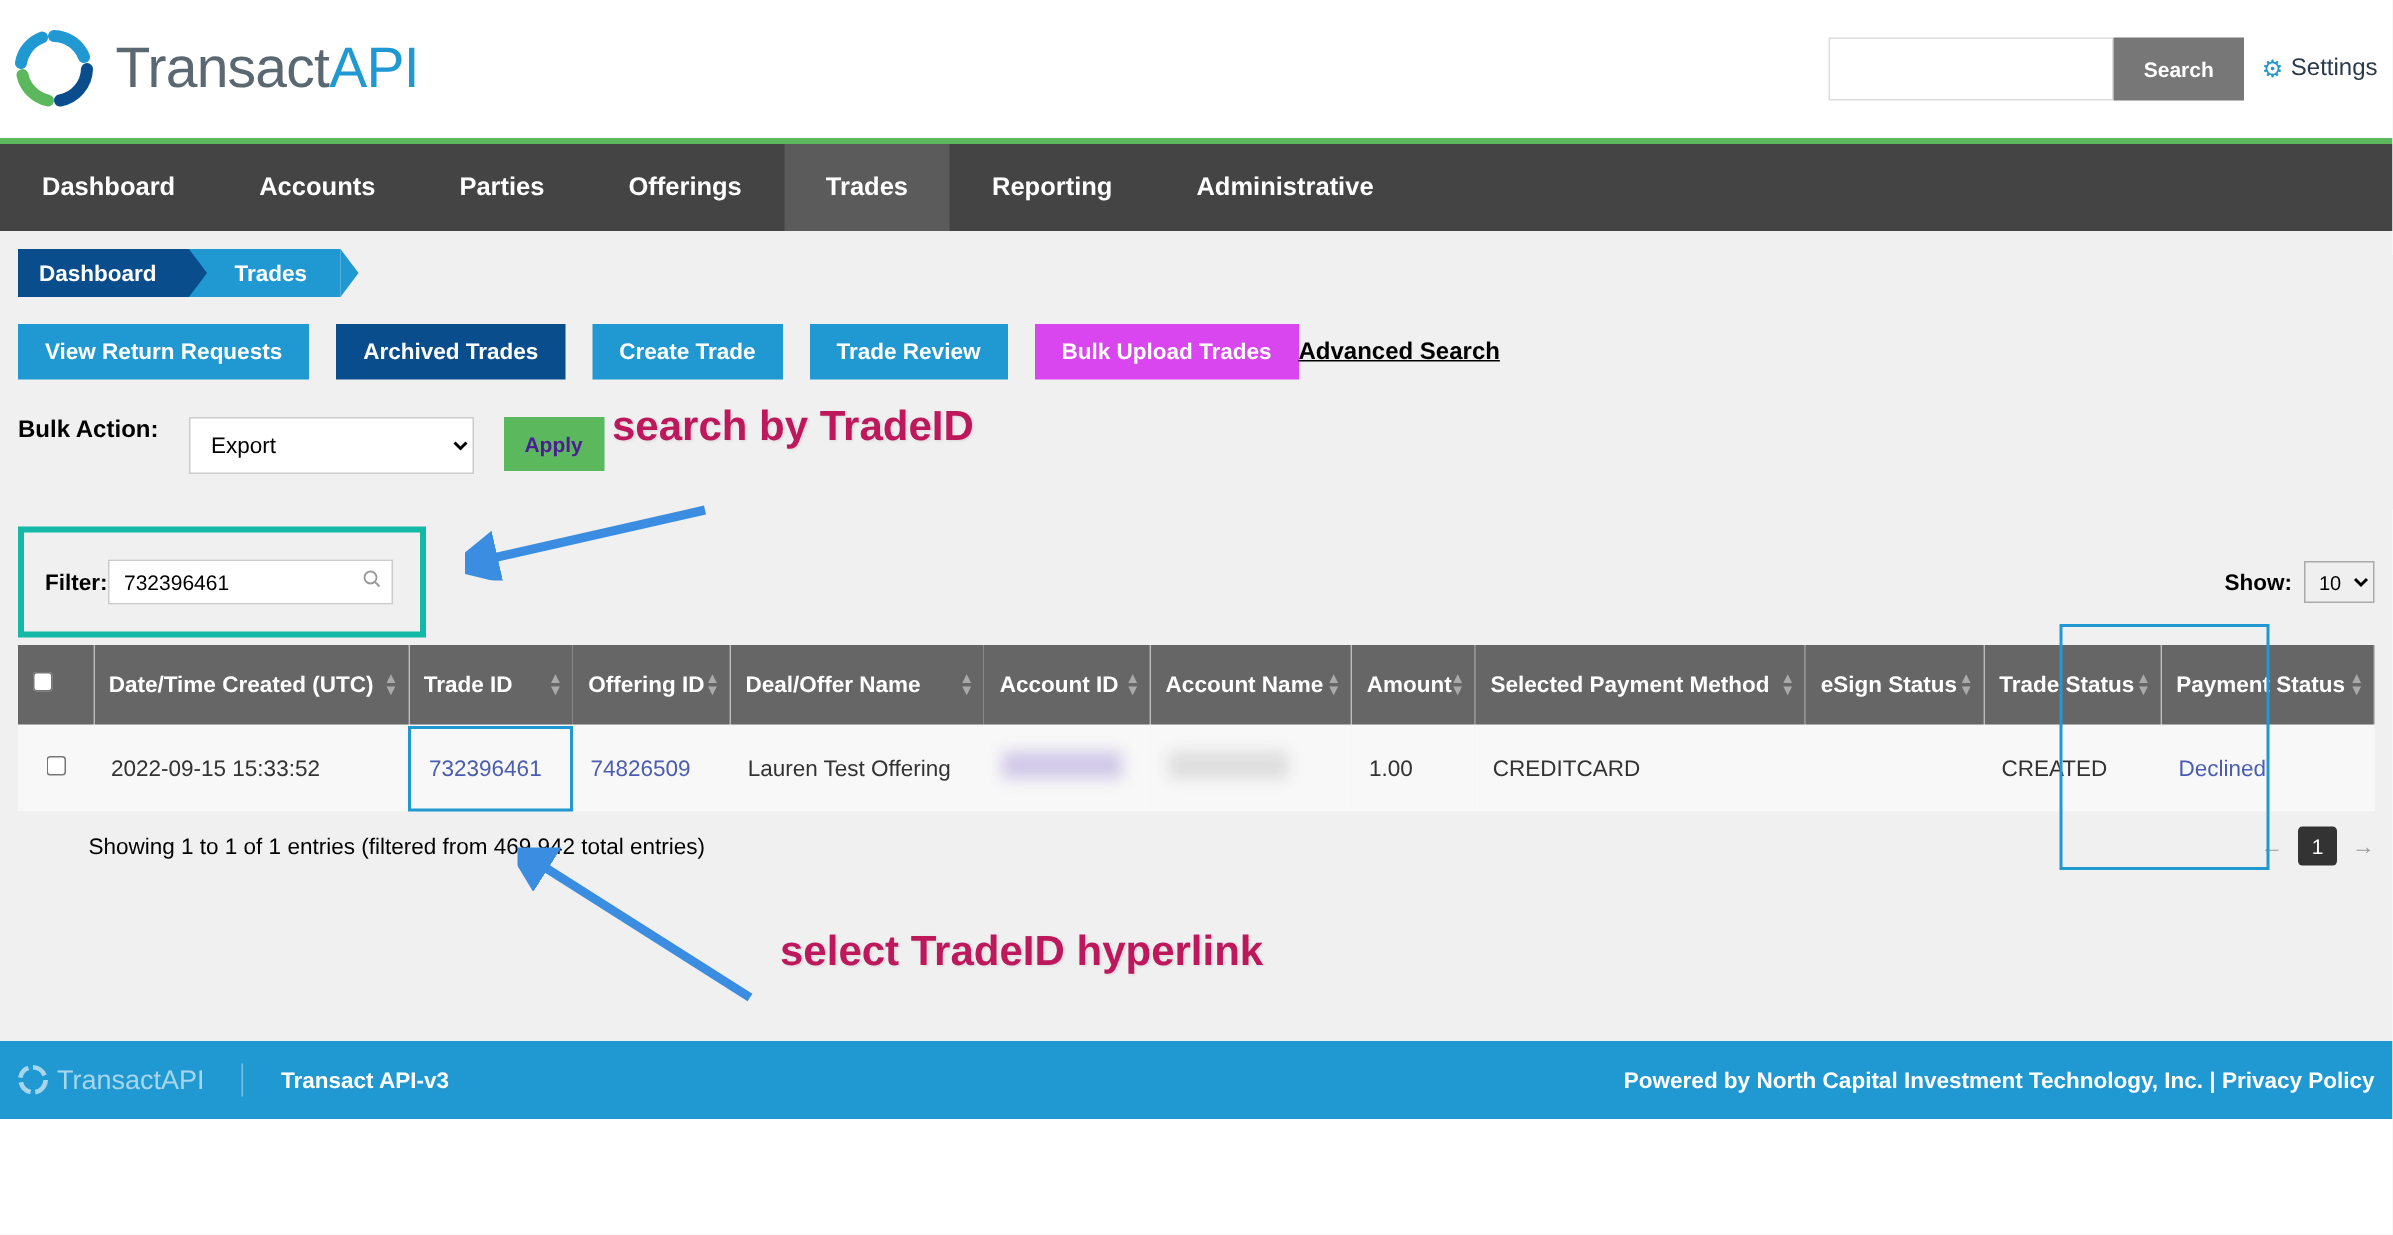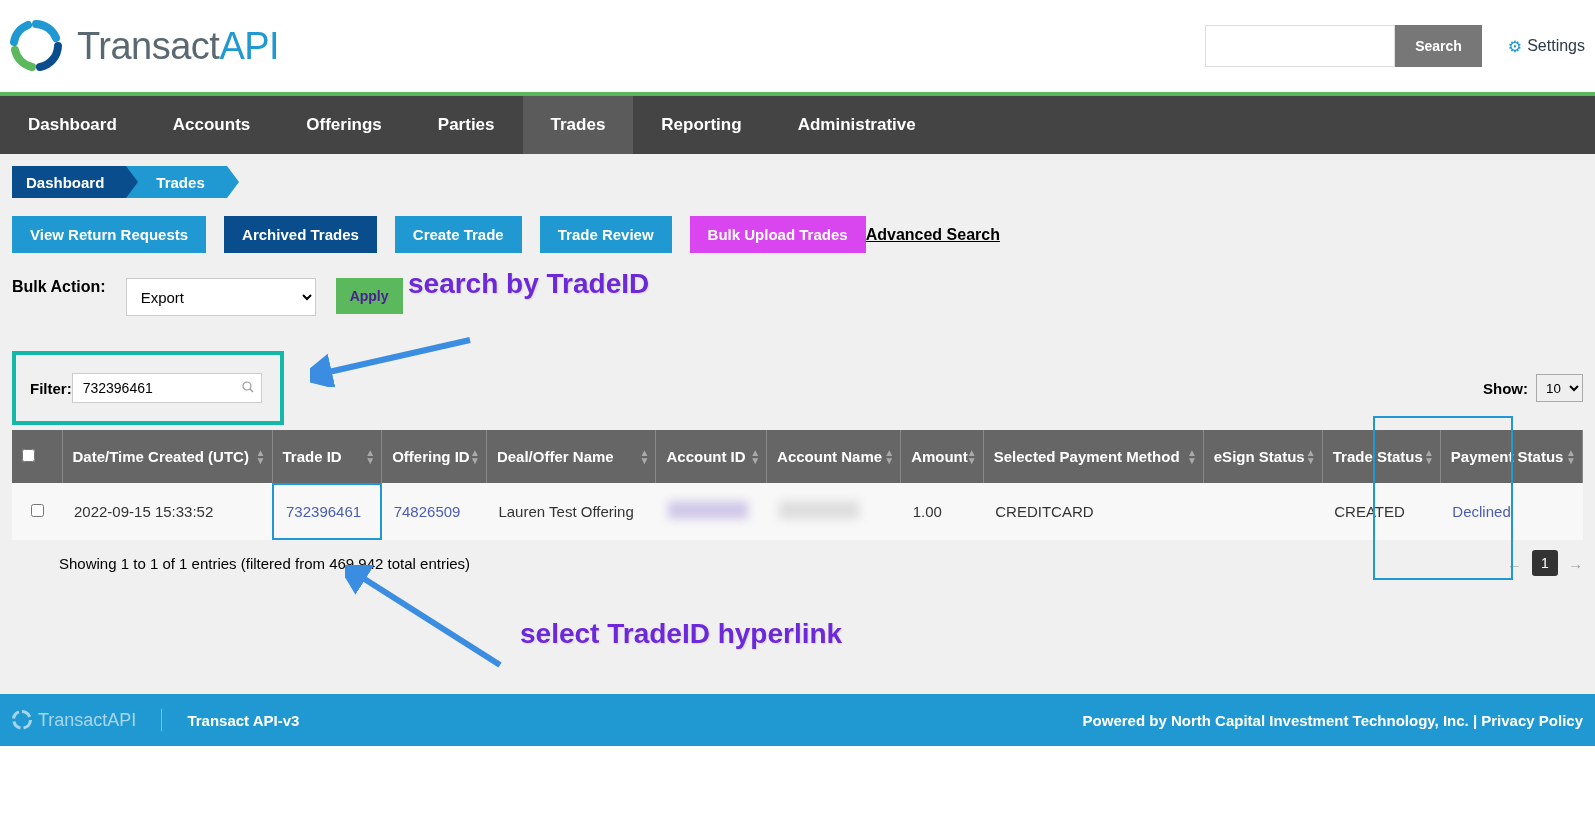--- a/index.html
+++ b/index.html
@@ -2,21 +2,21 @@
 <html><head>
 <meta charset="utf-8">
 <style>
 * { margin: 0; padding: 0; box-sizing: border-box; font-family: -apple-system, BlinkMacSystemFont, "Segoe UI", Arial, sans-serif; }
 body { background: #fff; width: 1595px; position: relative; }
 .header { display: flex; align-items: center; padding: 20px 10px; justify-content: space-between; }
 .logo-wrap { display: flex; align-items: center; gap: 15px; }
 .logo-icon { width: 52px; height: 52px; }
 .logo-text { font-size: 38px; color: #5a6872; font-weight: 300; letter-spacing: -0.5px; }
 .logo-text .api { color: #2098d1; font-weight: 400; }
-.header-right { display: flex; align-items: center; gap: 26px; }
+.header-right { display: flex; align-items: center; gap: 12px; }
 .search-wrap { display: flex; }
 .search-input { width: 190px; height: 42px; border: 1px solid #ddd; padding: 0 10px; font-size: 14px; }
 .search-btn { height: 42px; padding: 0 20px; background: #777; color: #fff; border: none; font-size: 14px; font-weight: bold; cursor: pointer; }
 .settings { display: flex; align-items: center; gap: 5px; color: #2a3a4a; font-size: 16px; }
 .green-line { height: 4px; background: #5cb85c; }
 .navbar { background: #444; height: 58px; display: flex; }
 .nav-item { color: #fff; padding: 0 28px; display: flex; align-items: center; font-size: 17px; font-weight: bold; cursor: pointer; }
 .nav-item.active { background: #5b5b5b; }
 .content { background: #f0f0f0; padding: 12px; min-height: 540px; }
 .breadcrumb { display: flex; margin-bottom: 18px; }
@@ -52,21 +52,21 @@
 .link { color: #4a5db0; cursor: pointer; }
 .table-info { display: flex; justify-content: space-between; align-items: center; padding: 10px 0; font-size: 15px; margin-left: 47px; }
 .pager { display: flex; align-items: center; gap: 10px; color: #999; }
 .page-num { background: #333; color: #fff; width: 26px; height: 26px; display: flex; align-items: center; justify-content: center; border-radius: 3px; font-size: 14px; }
 .footer { background: #2098d1; color: #fff; padding: 15px 12px; display: flex; justify-content: space-between; align-items: center; font-size: 15px; }
 .footer-left { display: flex; align-items: center; gap: 25px; }
 .footer-logo { opacity: 0.6; font-size: 18px; display: flex; align-items: center; gap: 6px; }
 .footer-divider { width: 1px; height: 22px; background: rgba(255,255,255,0.4); }
 .footer-version { font-weight: bold; }
 .footer-right { font-weight: bold; }
-.annotation { position: absolute; color: #6d28d9; font-size: 28px; font-weight: bold; pointer-events: none; text-shadow: 1px 1px 2px rgba(0,0,0,0.1); }
+.annotation { position: absolute; color: #be185d; font-size: 28px; font-weight: bold; pointer-events: none; text-shadow: 1px 1px 2px rgba(0,0,0,0.1); }
 .arrow-svg { position: absolute; pointer-events: none; }
 .highlight-box { border: 2px solid #2098d1; position: absolute; pointer-events: none; }
 .blurred { filter: blur(5px); display: inline-block; background: #d0c8e8; width: 80px; height: 18px; }
 .th-checkbox { width: 50px; text-align: center; }
 </style>
 </head>
 <body>
 
 <div class="header">
   <div class="logo-wrap">
@@ -90,22 +90,22 @@
       <span>Settings</span>
     </div>
   </div>
 </div>
 
 <div class="green-line"></div>
 
 <div class="navbar">
   <div class="nav-item">Dashboard</div>
   <div class="nav-item">Accounts</div>
+  <div class="nav-item">Parties</div>
   <div class="nav-item">Offerings</div>
-  <div class="nav-item">Parties</div>
   <div class="nav-item active">Trades</div>
   <div class="nav-item">Reporting</div>
   <div class="nav-item">Administrative</div>
 </div>
 
 <div class="content">
 
   <div class="breadcrumb">
     <div class="bc-item">Dashboard</div>
     <div class="bc-item">Trades</div>

